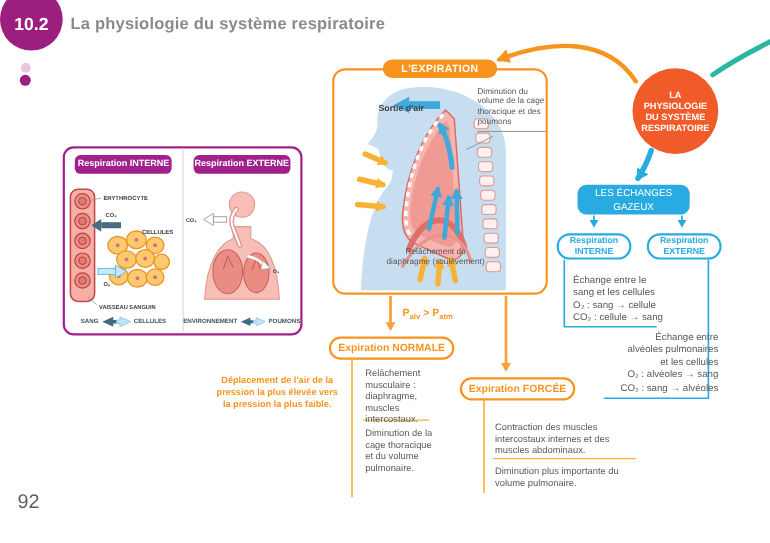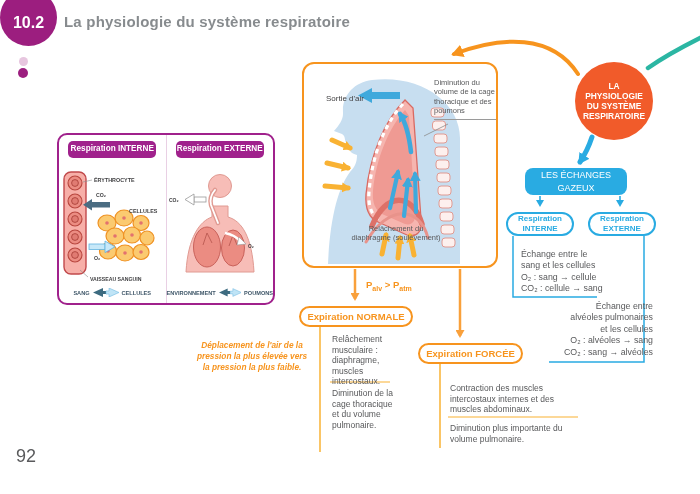--- a/index.html
+++ b/index.html
@@ -32,42 +32,42 @@
     justify-content:center;gap:3px;font-size:5.6px;font-weight:bold;color:#3E5668}
 
   
   .exp-box{position:absolute;left:302px;top:62px;width:196px;height:206px;border:2px solid #F7941E;
     border-radius:12px;background:#fff;box-sizing:border-box}
   .exp-header{position:absolute;left:50%;top:-10px;transform:translateX(-50%);width:104px;height:17px;
     background:#F7941E;border-radius:9px;color:#fff;font-size:9.5px;font-weight:bold;text-align:center;
     line-height:17px;letter-spacing:.4px}
   .exp-art{position:absolute;left:4px;top:12px}
   .exp-lbl{position:absolute;font-size:7.5px;line-height:1.25;color:#58595B}
-  .lbl-sortie{left:22px;top:30px;font-size:8px;font-weight:normal;color:#414042}
+  .lbl-sortie{left:40px;top:30px;font-size:8px;font-weight:bold;color:#414042}
   .lbl-diminution{left:130px;top:14px;width:62px;border-bottom:1px solid #9A9A9A;padding-bottom:3px}
   .lbl-muscles{left:4px;top:74px;width:58px}
   .lbl-diaphragme{left:44px;top:160px;width:96px;text-align:center}
 
   
   .pressure-note{position:absolute;left:366px;top:279px;color:#F7941E;font-size:9.5px;font-weight:bold}
   .pressure-note sub{font-size:7px}
 
   
   .pill{position:absolute;box-sizing:border-box;background:#fff;text-align:center;font-weight:bold}
   .orange-pill{border:2px solid #F7941E;border-radius:11px;color:#F7941E;font-size:9.5px}
   .pill-normale{left:299px;top:306px;width:114px;height:21px;line-height:17px}
   .pill-forcee{left:418px;top:343px;width:105px;height:21px;line-height:17px}
   .note-block{position:absolute;font-size:8.5px;line-height:1.24;color:#58595B}
   .nb1{left:332px;top:334px;width:62px}
   .nb2{left:332px;top:388px;width:64px}
   .nb3{left:450px;top:383px;width:128px}
   .nb4{left:450px;top:423px;width:128px}
 
   .air-note{position:absolute;left:196px;top:340px;width:112px;text-align:center;color:#F7941E;
-    font-size:8.3px;font-weight:bold;font-style:italic;line-height:1.33}
+    font-size:8.3px;font-weight:bold;line-height:1.33}
 
   
   .hub-circle{position:absolute;left:575px;top:62px;width:78px;height:78px;border-radius:50%;
     background:#F15B2A;color:#fff;font-weight:bold;font-size:8.4px;line-height:1.2;text-align:center;
     display:flex;align-items:center;justify-content:center;padding:4px;box-sizing:border-box}
   .exchanges-box{position:absolute;left:525px;top:168px;width:102px;height:27px;background:#29ABE2;
     border-radius:8px;color:#fff;font-weight:normal;font-size:9px;text-align:center;line-height:1.35;
     display:flex;align-items:center;justify-content:center}
   .blue-pill{border:2px solid #29ABE2;border-radius:12px;color:#29ABE2;font-size:8px;line-height:1.2;
     display:flex;align-items:center;justify-content:center}
@@ -230,20 +230,21 @@
       <svg width="26" height="9" viewBox="0 0 26 9">
         <polygon points="0,4.5 10,0 10,2.9 13,2.9 13,6.1 10,6.1 10,9" fill="#3D6B80"></polygon>
         <polygon points="26,4.5 16,0 16,2.9 13,2.9 13,6.1 16,6.1 16,9" fill="#BFE4F6" stroke="#5FB0DC" stroke-width="0.5"></polygon>
       </svg>
       <span>POUMONS</span>
     </div>
   </div>
 </div>
 
 <div class="exp-box">
+  <div class="exp-header">L'EXPIRATION</div>
   <svg class="exp-art" width="186" height="188" viewBox="0 0 186 188">
     <defs>
       <marker id="mkArtB" markerUnits="userSpaceOnUse" markerWidth="11" markerHeight="11" refX="7" refY="5.5" orient="auto">
         <path d="M0,0 L10,5.5 L0,11 Z" fill="#3FA9DC"></path>
       </marker>
       <marker id="mkArtO" markerUnits="userSpaceOnUse" markerWidth="10" markerHeight="10" refX="6" refY="5" orient="auto">
         <path d="M0,0 L9,5 L0,10 Z" fill="#F9B233"></path>
       </marker>
     </defs>
     <g>

